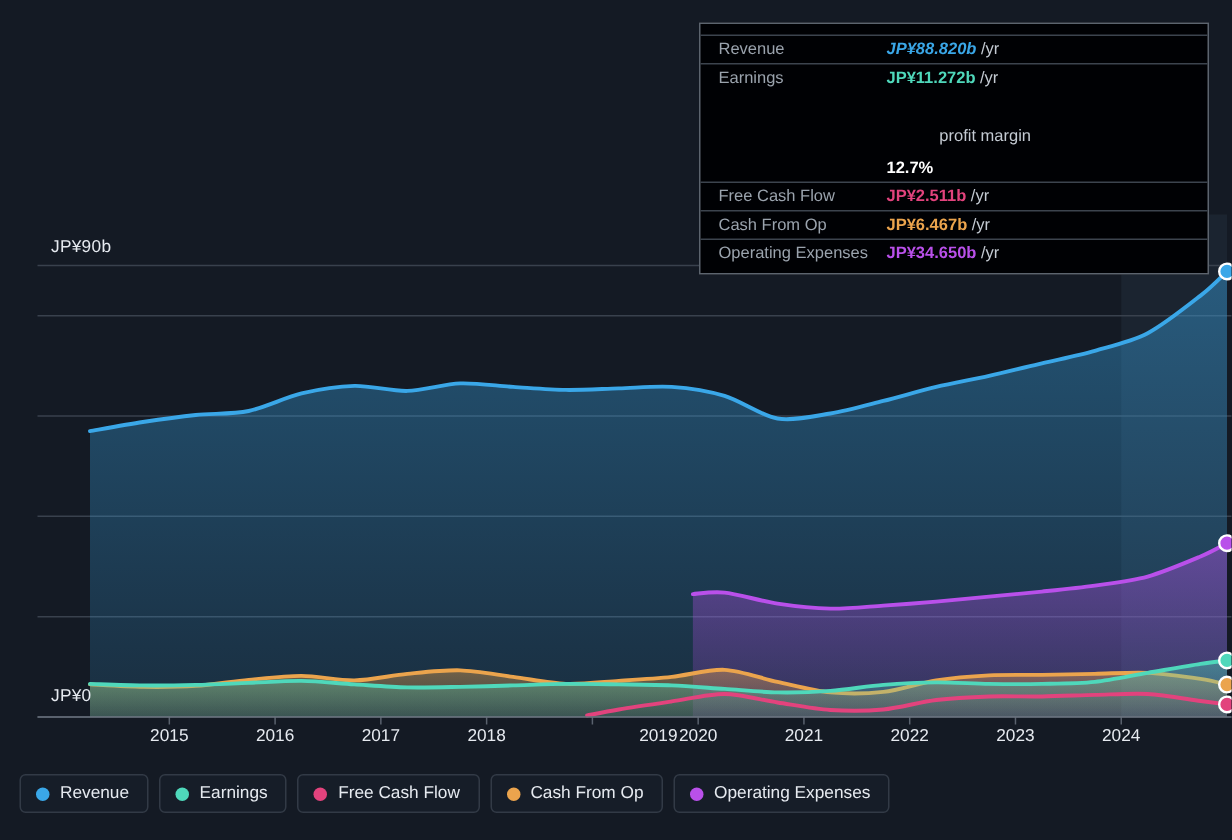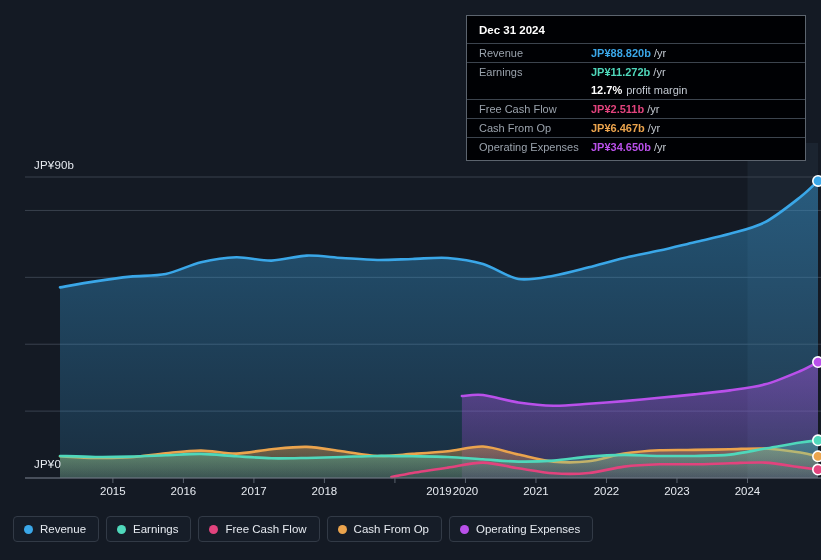--- a/index.html
+++ b/index.html
@@ -168,35 +168,34 @@
         <div class="x-label" style="left: 382.93px; margin-left: 44px;">2019</div>
         <div class="x-label" style="left: 453.442px;">2020</div>
         <div class="x-label" style="left: 523.953px;">2021</div>
         <div class="x-label" style="left: 594.465px;">2022</div>
         <div class="x-label" style="left: 664.977px;">2023</div>
         <div class="x-label" style="left: 735.488px;">2024</div>
       </div>
   </div>
 
   <div id="tooltip">
-    <div class="tt-date">Dec 31 2024</div>
     <div id="tt-rows">
         <div class="tt-row">
           <span class="tt-key">Revenue</span>
-          <span class="tt-val" style="color: rgb(58, 167, 232);">JP¥88.820b</span>
+          <span class="tt-val" style="color: rgb(58, 167, 232); font-style: italic;">JP¥88.820b</span>
           <span class="tt-unit">/yr</span>
         </div>
         <div class="tt-row">
           <span class="tt-key">Earnings</span>
           <span class="tt-val" style="color: rgb(79, 216, 187);">JP¥11.272b</span>
           <span class="tt-unit">/yr</span>
         </div>
         <div class="tt-row no-rule">
           <span class="tt-key"></span>
-          <span class="tt-val" style="color: rgb(255, 255, 255);">12.7%</span>
+          <span class="tt-val" style="color: rgb(255, 255, 255); margin-top: 42px;">12.7%</span>
           <span class="tt-sub">profit margin</span>
         </div>
         <div class="tt-row">
           <span class="tt-key">Free Cash Flow</span>
           <span class="tt-val" style="color: rgb(226, 67, 125);">JP¥2.511b</span>
           <span class="tt-unit">/yr</span>
         </div>
         <div class="tt-row">
           <span class="tt-key">Cash From Op</span>
           <span class="tt-val" style="color: rgb(235, 164, 77);">JP¥6.467b</span>

